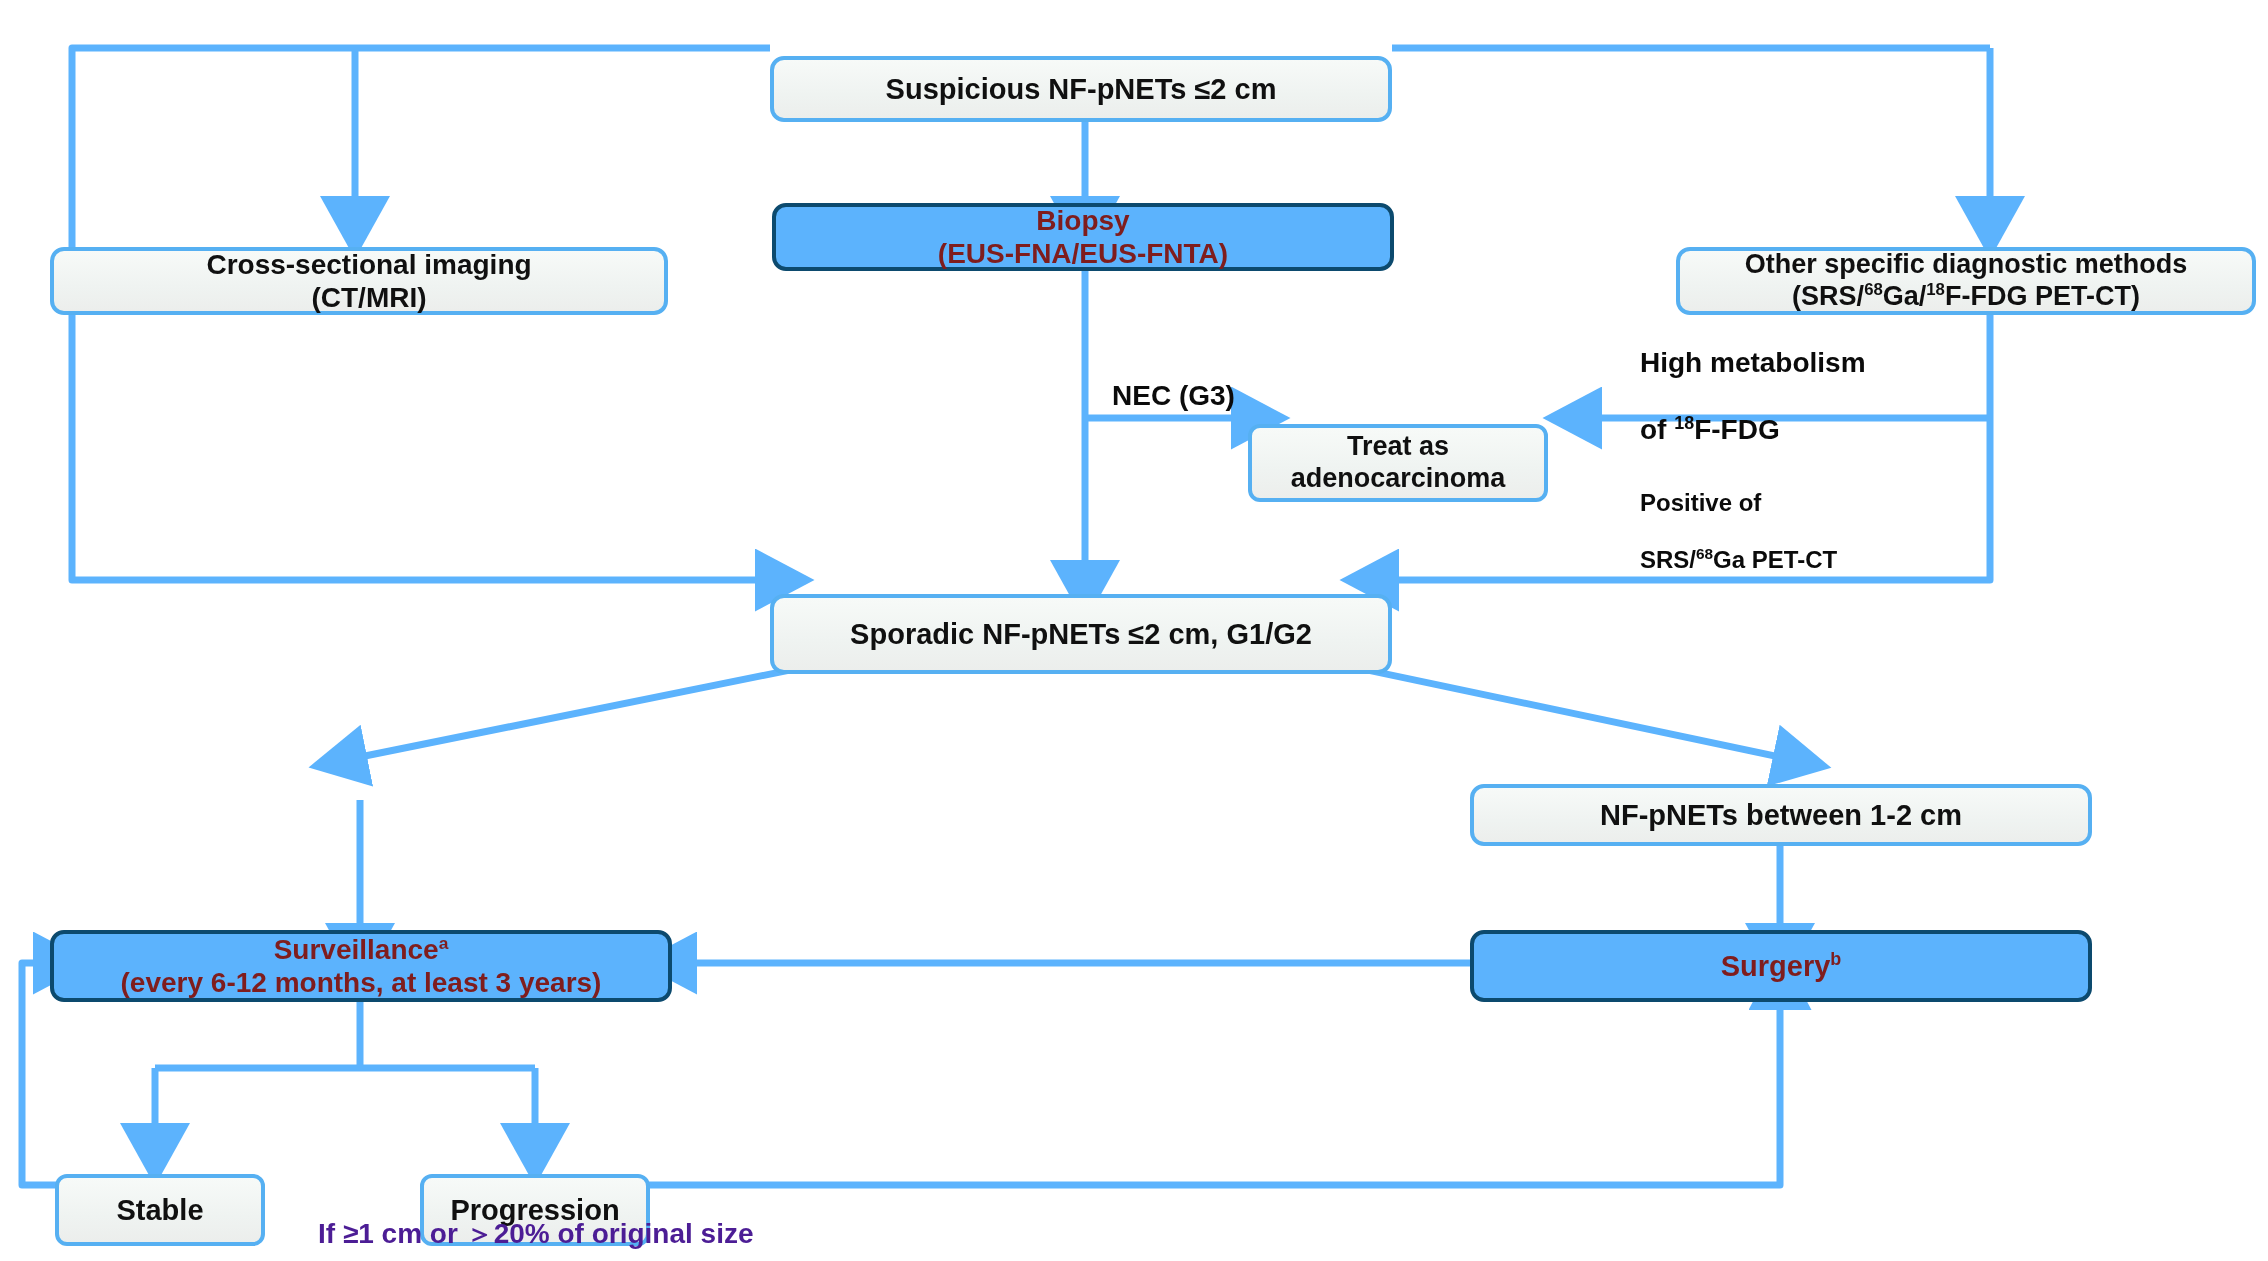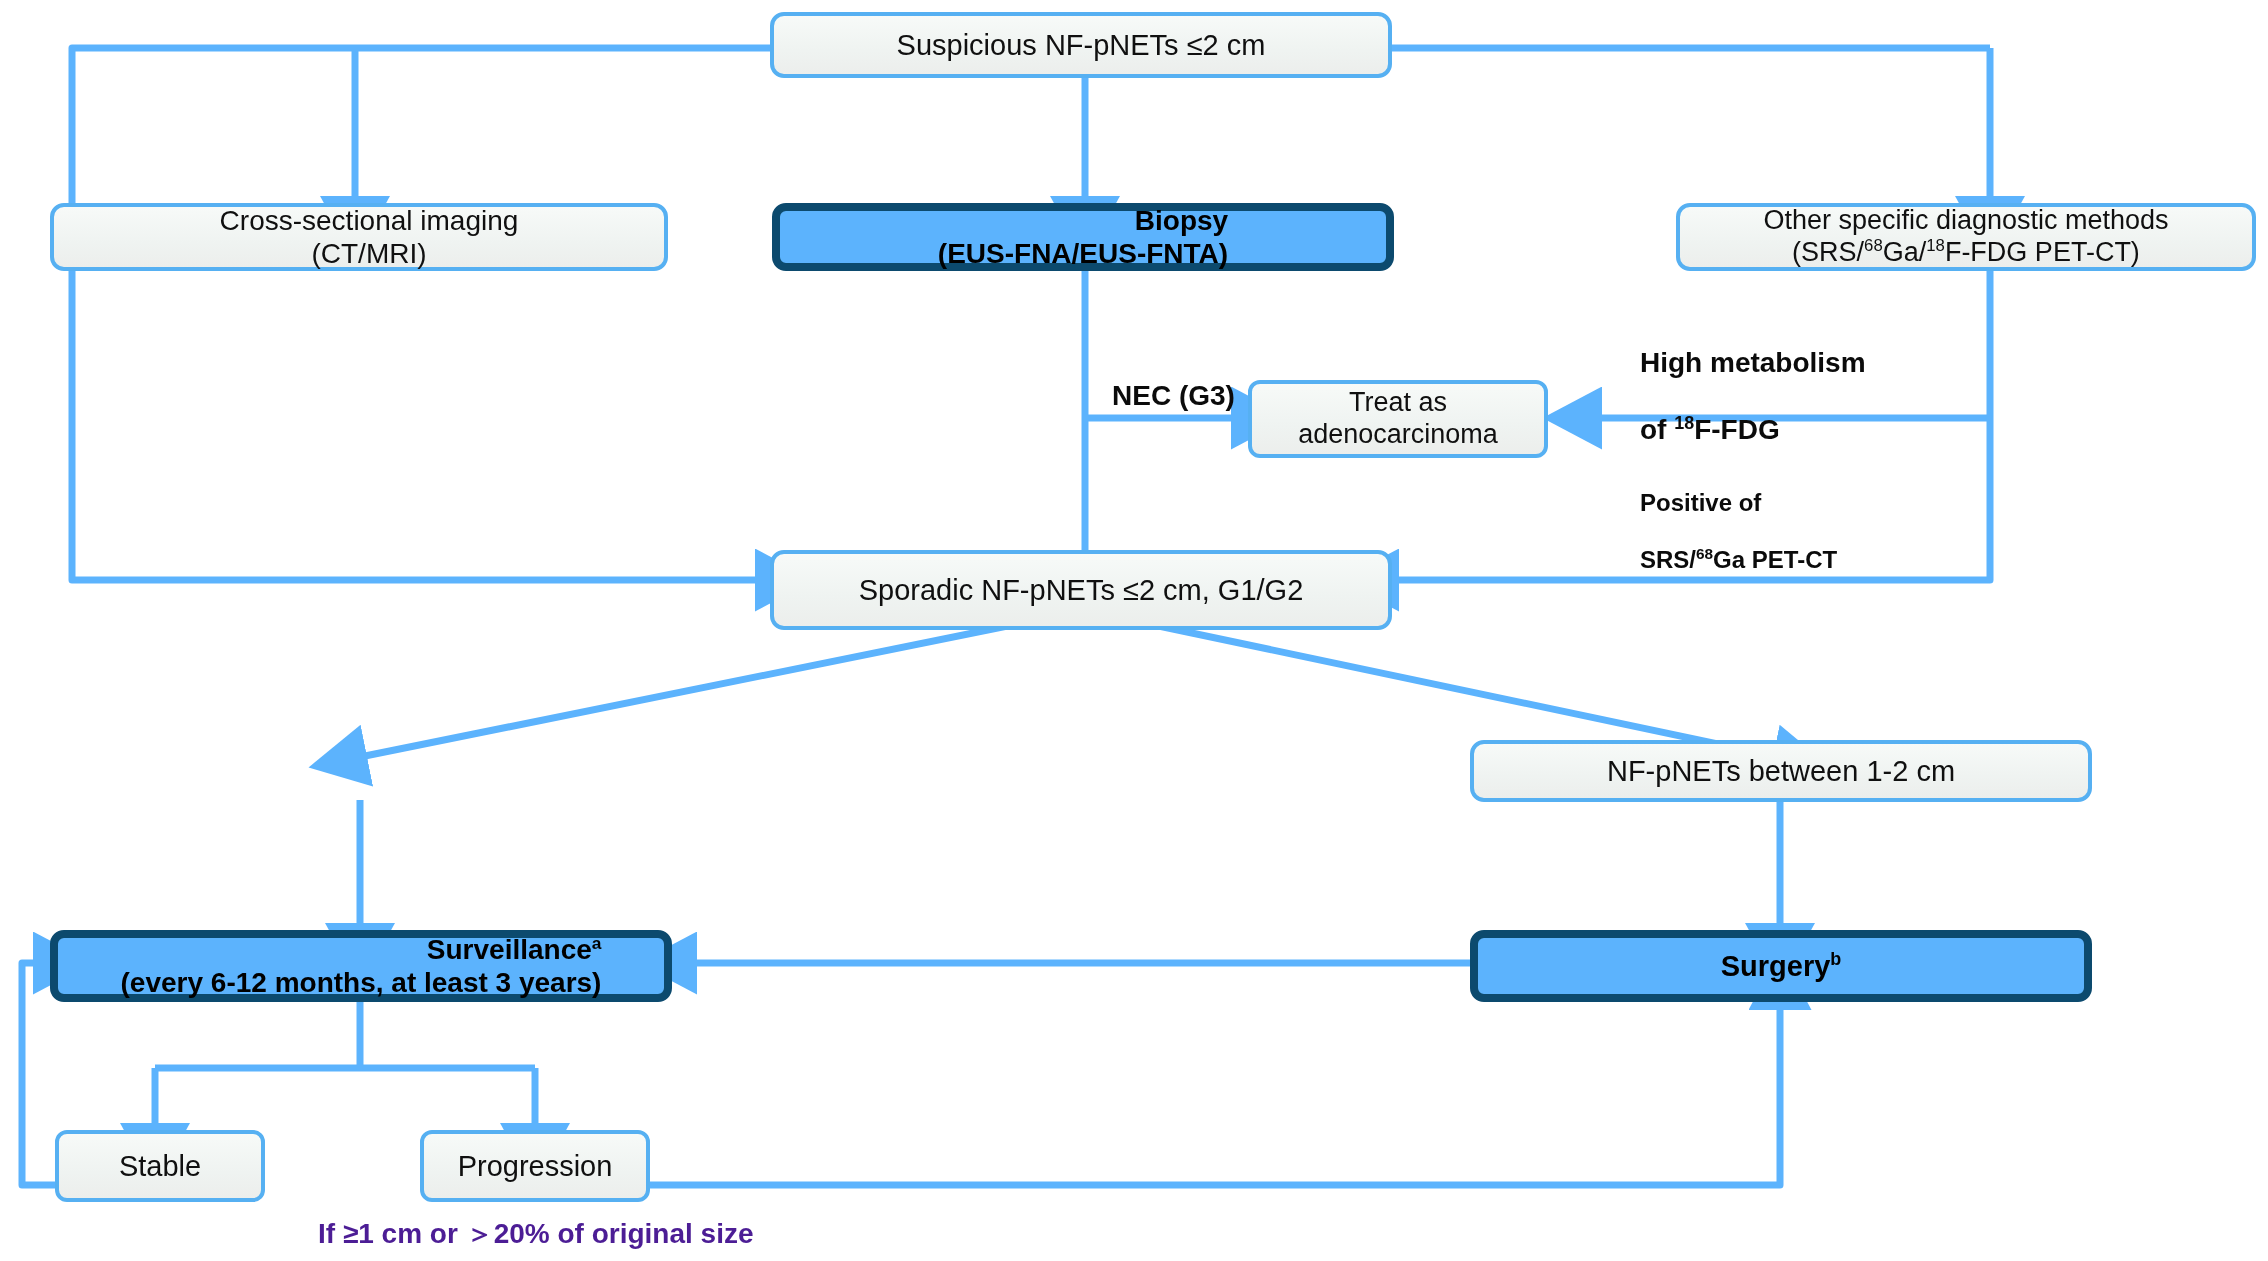--- a/index.html
+++ b/index.html
@@ -29,28 +29,28 @@
     justify-content:center;
     text-align:center;
     border-radius:14px;
     line-height:1.18;
     z-index:3;
   }
   .node.light{
     background:linear-gradient(180deg,#f7faf8 0%,#eff3f1 60%,#eceeec 100%);
     border:4px solid #56b0f2;
     color:#101010;
-    font-weight:normal;
+    font-weight:bold;
+    margin-top:44px;
   }
   .node.filled{
     background:#5cb3fd;
-    border:8px solid #0c4a6e;
-    color:#000000;
-    font-weight:bold;
-    text-align:right;
+    border:4px solid #0c4a6e;
+    color:#7f1d1d;
+    font-weight:bold;
   }
   .node .txt{display:block;padding:0 10px;}
   .node sup{font-size:0.62em;vertical-align:super;line-height:0;}
   .edge-label{
     position:absolute;
     color:#0b0b0b;
     font-weight:bold;
     line-height:1.2;
     z-index:4;
     white-space:pre-line;

